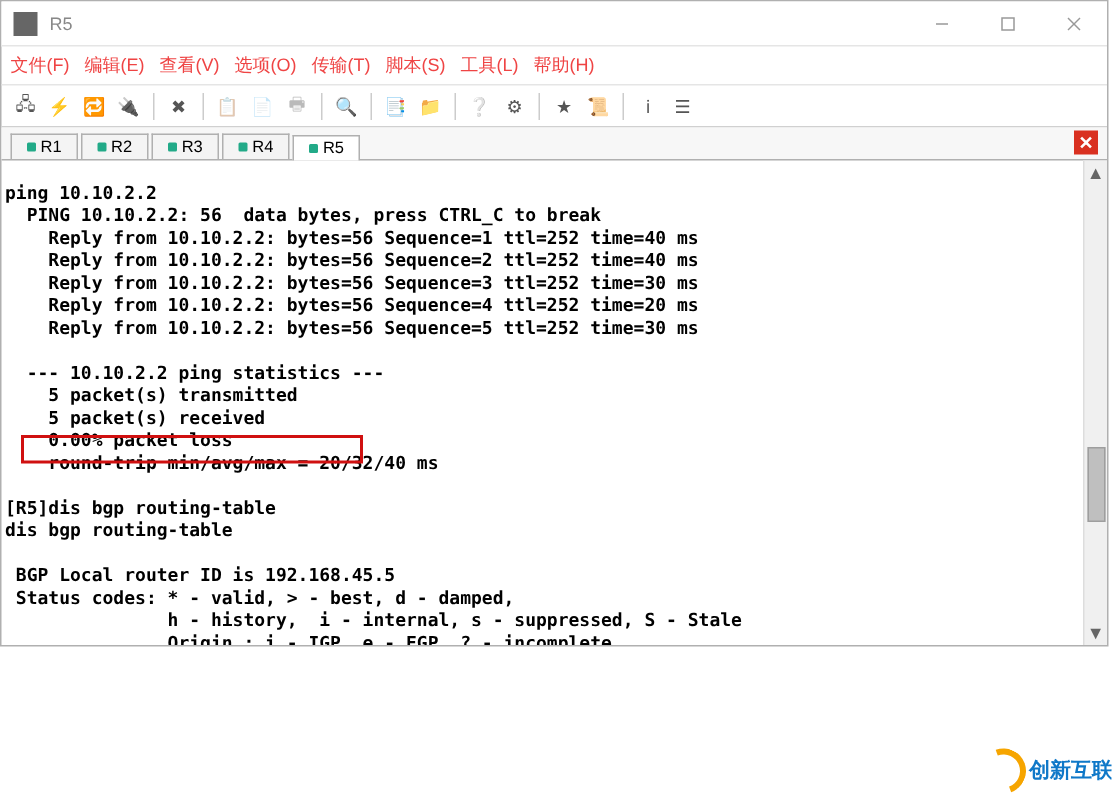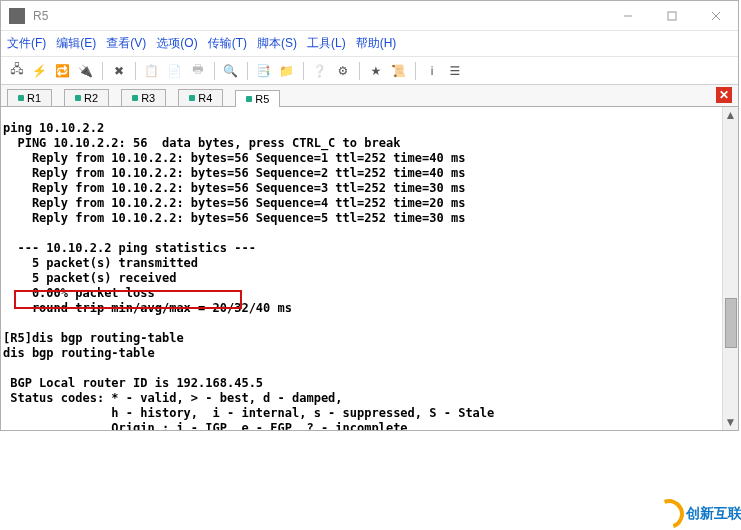--- a/index.html
+++ b/index.html
@@ -30,21 +30,21 @@
     color: #999;
   }
   .winbtn svg { width: 10px; height: 10px; }
   .menubar {
     height: 26px;
     display: flex;
     align-items: center;
     padding: 0 6px;
     gap: 10px;
     border-bottom: 1px solid #e5e5e5;
-    color: #1d4ed8;
+    color: #ef4444;
   }
   .toolbar {
     height: 28px;
     display: flex;
     align-items: center;
     padding: 0 6px;
     gap: 3px;
     border-bottom: 1px solid #d0d0d0;
   }
   .tbtn {
@@ -59,21 +59,21 @@
     display: flex;
     align-items: flex-end;
     padding: 0 6px;
     border-bottom: 1px solid #b0b0b0;
     position: relative;
     background:#f7f7f7;
   }
   .tab {
     position: relative;
     padding: 2px 10px 2px 10px;
-    margin-right: 12px;
+    margin-right: 2px;
     font-size: 11px;
     border: 1px solid #b0b0b0;
     border-bottom: none;
     background: #f4f4f4;
     display: flex;
     align-items: center;
     gap: 3px;
   }
   .tab .dot {
     width: 6px; height: 6px;

